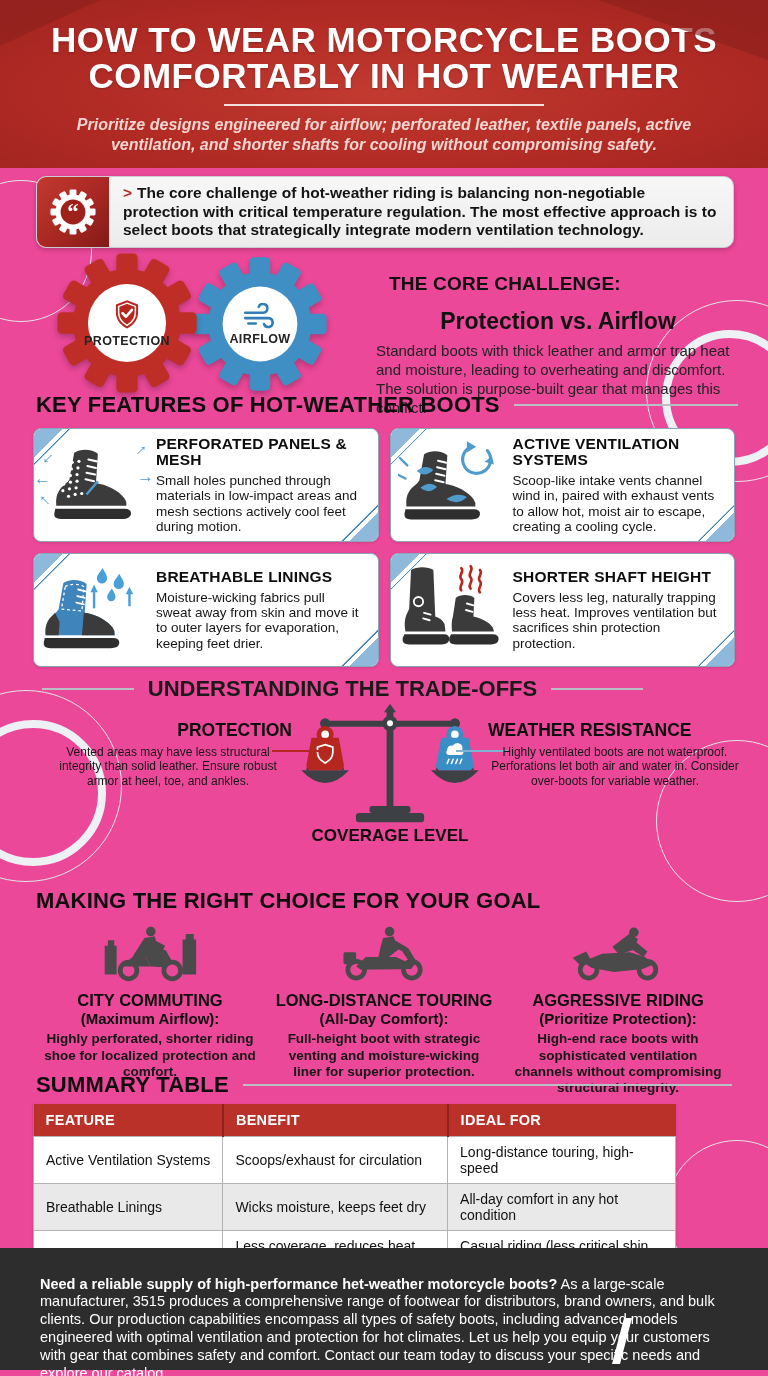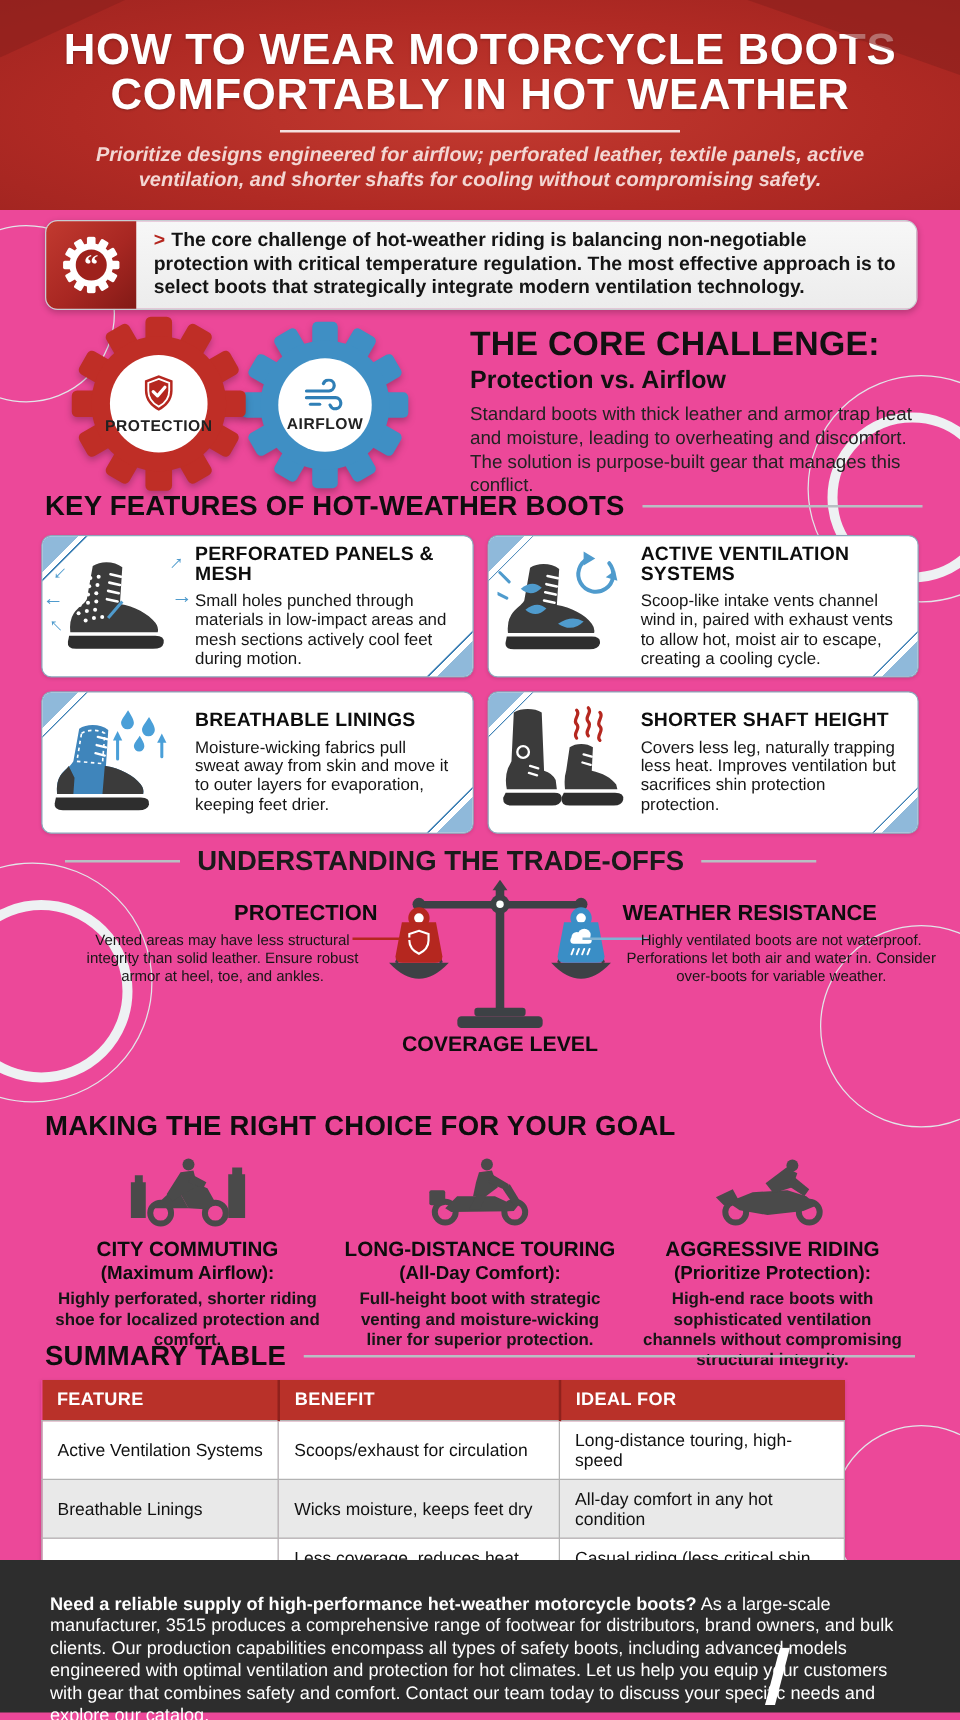--- a/index.html
+++ b/index.html
@@ -31,42 +31,42 @@
   
   .core{position:absolute;top:254px;left:0;width:768px;height:140px;}
   .gear{position:absolute;}
   .gear svg.gearbg{position:absolute;inset:0;width:100%;height:100%;filter:drop-shadow(0 3px 3px rgba(0,0,0,.25));}
   .gear .inner{position:absolute;inset:0;display:flex;flex-direction:column;align-items:center;
                justify-content:center;gap:3px;}
   .gear .glabel{font-size:12.5px;font-weight:bold;color:#222;letter-spacing:.4px;}
   .gear.red{left:56px;top:-2px;width:142px;height:142px;z-index:2;}
   .gear.blue{left:192px;top:2px;width:136px;height:136px;z-index:1;}
   .core-text{position:absolute;left:376px;top:6px;width:364px;}
-  .core-h{margin:0;font-size:27px;font-weight:bold;color:#111;letter-spacing:.2px;}
-  .core-sub{margin:2px 0 0;font-size:20px;font-weight:bold;color:#111;}
+  .core-h{margin:13px;font-size:19px;font-weight:bold;color:#111;letter-spacing:.2px;}
+  .core-sub{margin:2px 0 0;font-size:23px;font-weight:bold;color:#111;text-align:center;}
   .core-body{margin:7px 0 0;font-size:15px;line-height:1.26;color:#222;}
   
   .sec-head{position:absolute;display:flex;align-items:center;gap:14px;}
   .sec-head h2{margin:0;font-size:22px;font-weight:bold;color:#0e0e0e;letter-spacing:.2px;white-space:nowrap;}
   .sec-head .line{flex:1;height:2px;background:#b9bfc4;}
   
   .features{position:absolute;top:428px;left:33px;width:702px;display:grid;
             grid-template-columns:1fr 1fr;gap:11px;}
   .card{position:relative;height:112px;background:#fff;border:1.5px solid #8ba6ba;border-radius:8px;
         display:flex;align-items:center;overflow:hidden;box-shadow:0 1px 3px rgba(0,0,0,.12);}
   .card .ctl,.card .cbr{position:absolute;width:38px;height:38px;}
   .card .ctl{left:-1px;top:-1px;background:linear-gradient(135deg,#8fb9da 0%,#8fb9da 40%,#fff 40%,#fff 48%,#3c7fb4 48%,#3c7fb4 74%,transparent 74%);clip-path:polygon(0 0,100% 0,0 100%);}
   .card .cbr{right:-1px;bottom:-1px;background:linear-gradient(315deg,#8fb9da 0%,#8fb9da 40%,#fff 40%,#fff 48%,#3c7fb4 48%,#3c7fb4 74%,transparent 74%);clip-path:polygon(100% 100%,100% 0,0 100%);}
   .card .icon{flex:0 0 122px;height:100%;position:relative;display:flex;align-items:center;justify-content:center;}
   .card .ctext{flex:1;padding:4px 14px 4px 0;}
   .card .ctitle{margin:0;font-size:15.5px;font-weight:bold;line-height:1.08;color:#0d0d0d;letter-spacing:.2px;}
   .card .cbody{margin:4px 0 0;font-size:13.5px;line-height:1.14;color:#151515;}
   .arr{position:absolute;color:#4f9bcd;font-weight:bold;font-size:17px;}
   
-  .tradeoffs{position:absolute;top:676px;left:16px;width:673px;height:212px;}
+  .tradeoffs{position:absolute;top:676px;left:6px;width:673px;height:212px;}
   .to-head{position:absolute;top:0;left:36px;right:36px;display:flex;align-items:center;gap:14px;}
   .to-head h2{margin:0;font-size:22px;font-weight:bold;white-space:nowrap;}
   .to-head .line{flex:1;height:2px;background:#b9bfc4;}
   .scale-wrap{position:absolute;left:288px;top:26px;width:192px;height:128px;}
   .to-left{position:absolute;left:38px;top:44px;width:248px;text-align:right;}
   .to-right{position:absolute;left:482px;top:44px;width:254px;text-align:left;}
   .to-title{margin:0;font-size:17.5px;font-weight:bold;color:#0d0d0d;}
   .to-body{margin:4px 0 0;font-size:12px;line-height:1.2;color:#161616;text-align:center;}
   .conn{position:absolute;top:74px;height:2px;width:52px;}
   .conn.redl{left:266px;background:#b5271f;}

